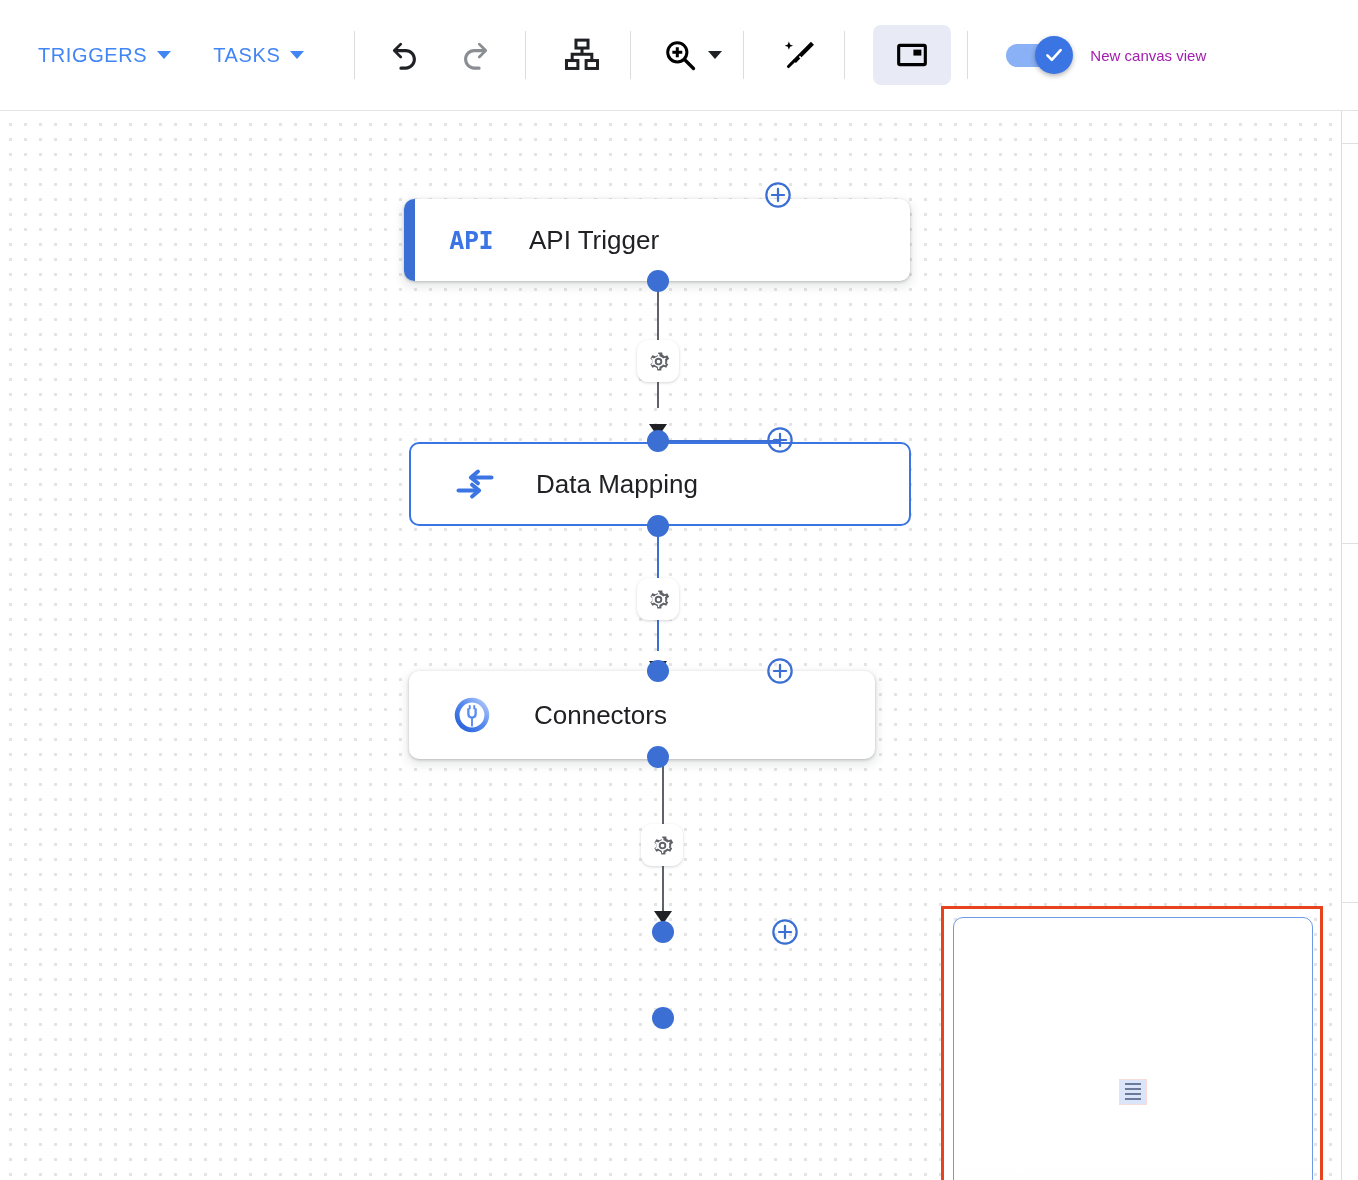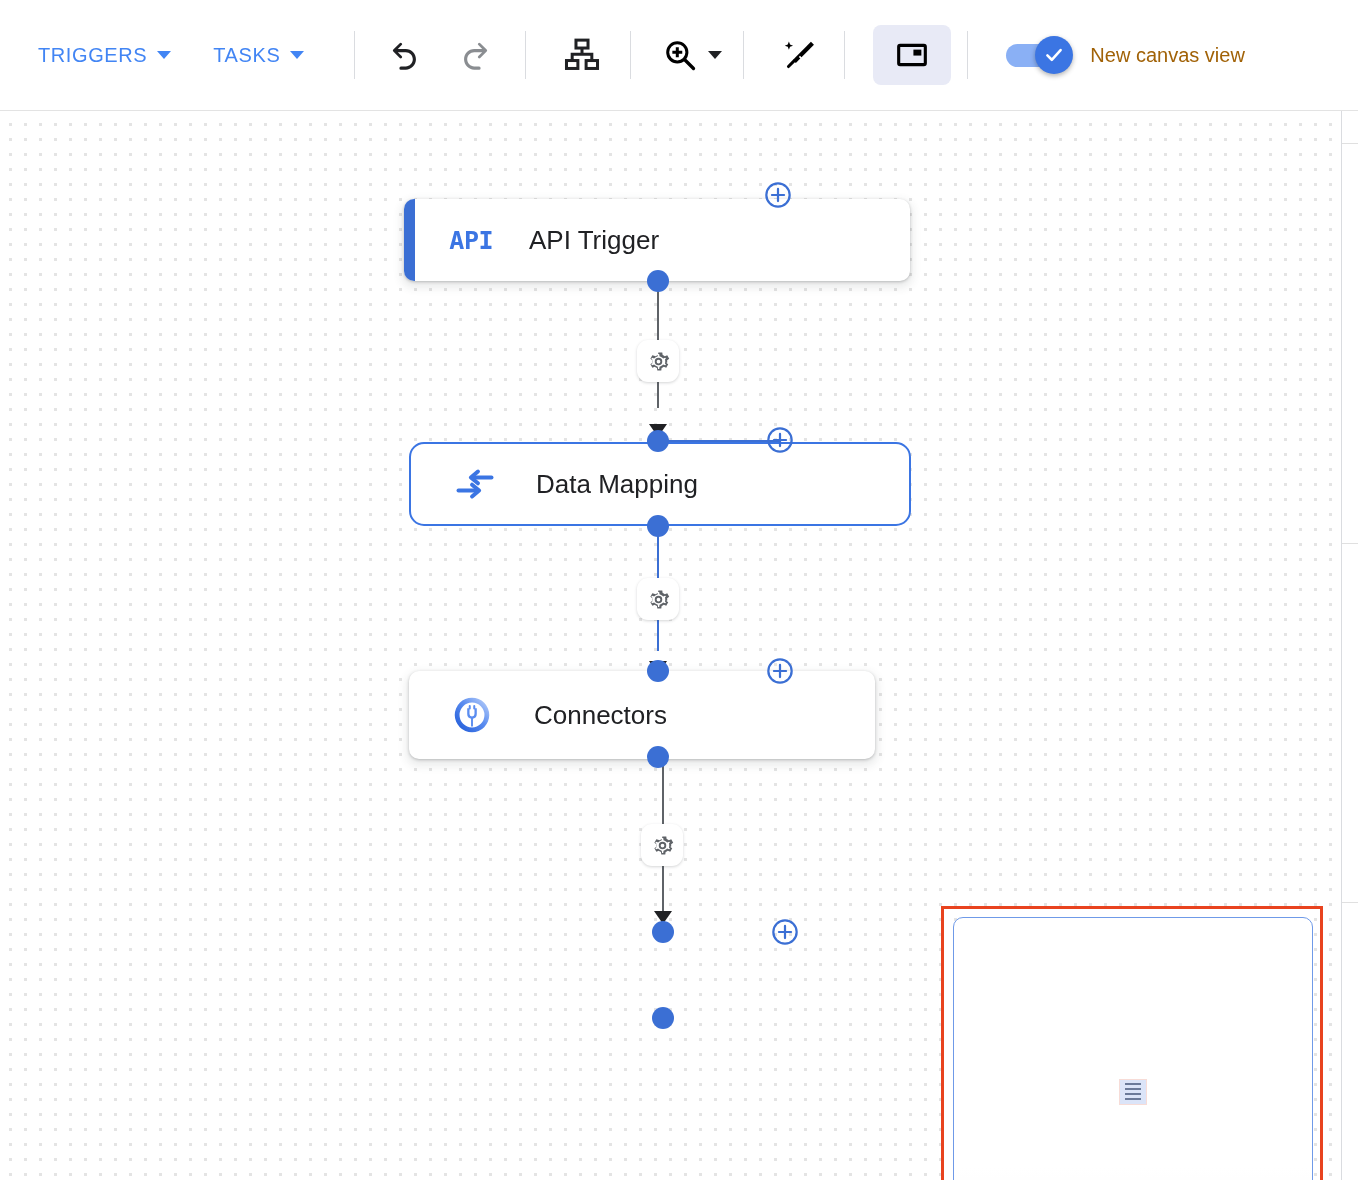--- a/index.html
+++ b/index.html
@@ -96,22 +96,22 @@
     left: 29px; top: -6px;
     width: 38px; height: 38px;
     border-radius: 50%;
     background: #3b75e3;
     box-shadow: 0 2px 5px rgba(0,0,0,.30);
     display: flex;
     align-items: center;
     justify-content: center;
   }
   .toggle-label {
-    font-size: 20px;
-    color: #a16207;
+    font-size: 15px;
+    color: #a21caf;
     white-space: nowrap;
   }
 
   
   #canvas {
     position: absolute;
     left: 0; top: 111px;
     width: 1341px;
     height: 1069px;
     background-color: #ffffff;
@@ -402,21 +402,21 @@
     <div class="node-label">API Trigger</div>
   </div>
   <div class="port" style="left:658px; top:170px;"></div>
   <div class="plus-btn" style="left:778px; top:84px;">
     <svg width="28" height="28" viewBox="0 0 24 24">
       <circle cx="12" cy="12" r="10" fill="none" stroke="#3b6fd4" stroke-width="1.9"></circle>
       <path d="M12 6.8 V17.2 M6.8 12 H17.2" stroke="#3b6fd4" stroke-width="1.9" stroke-linecap="round"></path>
     </svg>
   </div>
 
-  <div class="node selected" style="left:409px; top:331px; width:502px; height:84px;border-radius:15px;">
+  <div class="node selected" style="left:409px; top:331px; width:502px; height:84px;">
     <div class="node-icon" style="left:38px;">
       <svg width="40" height="34" viewBox="0 0 34 28">
         <path d="M3 19.6 H19" stroke="#3b75e3" stroke-width="3.4" stroke-linecap="round"></path>
         <path d="M14.5 14.6 L20.5 19.6 L14.5 24.6" fill="none" stroke="#3b75e3" stroke-width="3.4" stroke-linecap="round" stroke-linejoin="round"></path>
         <path d="M31 8.4 H15" stroke="#3b75e3" stroke-width="3.4" stroke-linecap="round"></path>
         <path d="M19.5 3.4 L13.5 8.4 L19.5 13.4" fill="none" stroke="#3b75e3" stroke-width="3.4" stroke-linecap="round" stroke-linejoin="round"></path>
       </svg>
     </div>
     <div class="node-label">Data Mapping</div>
   </div>

